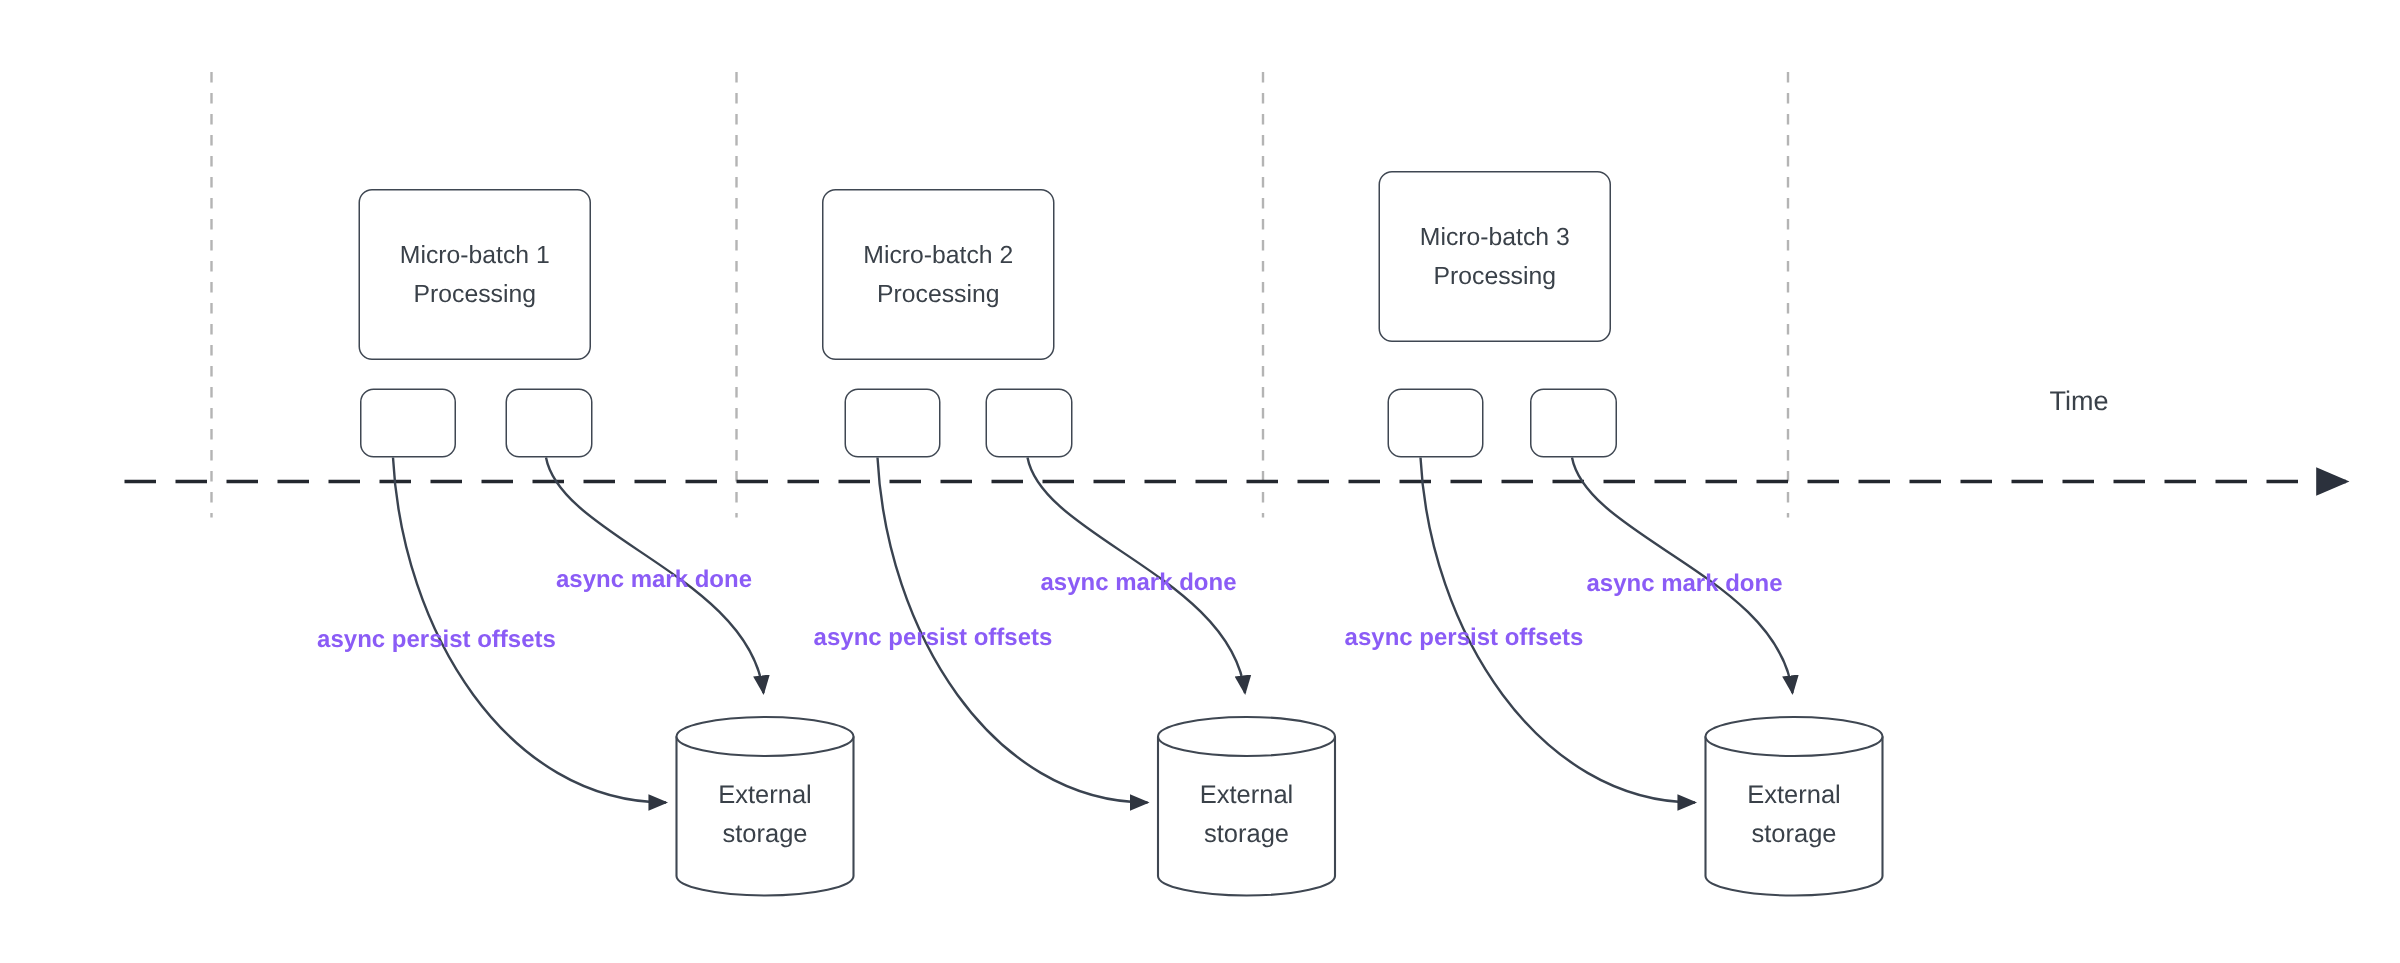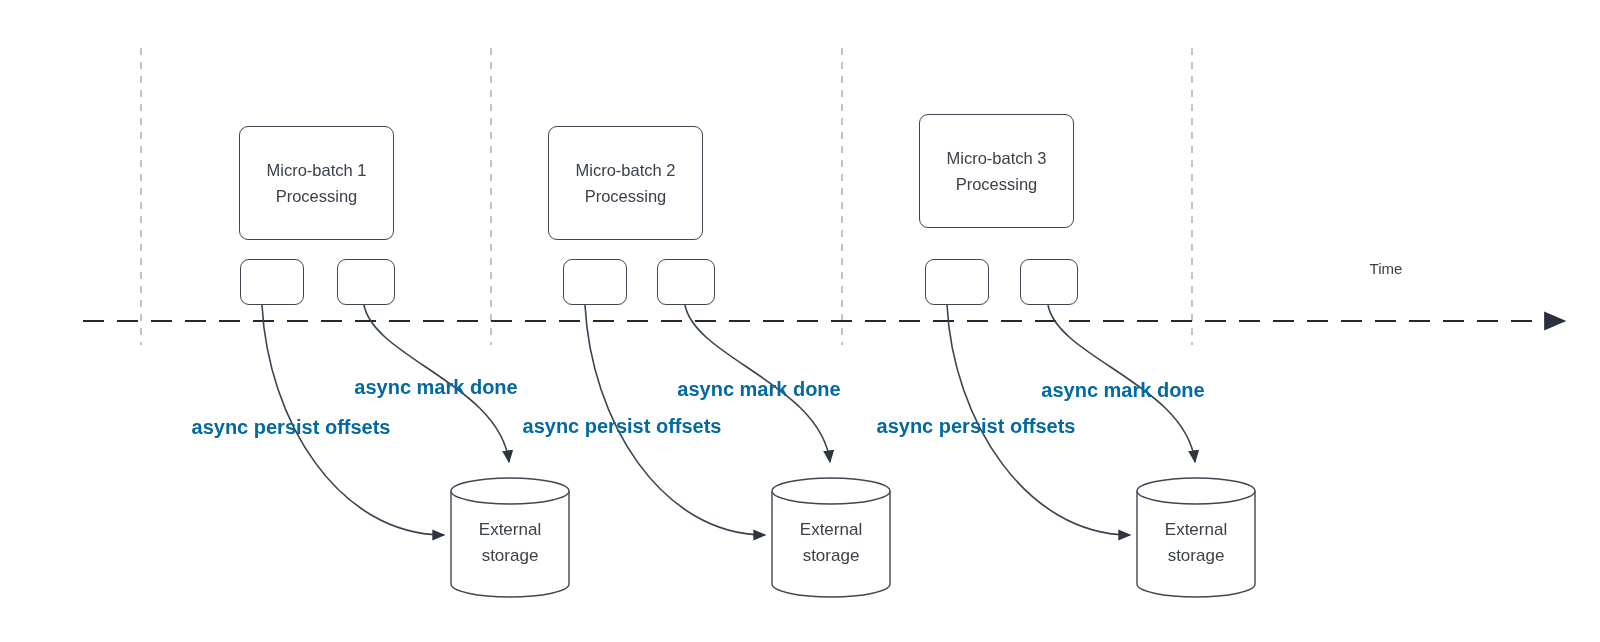--- a/index.html
+++ b/index.html
@@ -35,41 +35,41 @@
     top: 259px;
     height: 46px;
     border: 1px solid #3f4752;
     border-radius: 9px;
     background: #ffffff;
     box-sizing: border-box;
   }
   .flow-label {
     position: absolute;
     transform: translate(-50%, -50%);
-    font-size: 20px;
+    font-size: 16px;
     font-weight: bold;
-    color: #0369a1;
+    color: #8b5cf6;
     white-space: nowrap;
   }
   .cyl-label {
     position: absolute;
     width: 118px;
     top: 517px;
     text-align: center;
     font-size: 17px;
     line-height: 26px;
     color: #3a4149;
     white-space: pre-line;
   }
   .time-label {
     position: absolute;
     transform: translate(-50%, -50%);
     left: 1386px;
     top: 268px;
-    font-size: 15px;
+    font-size: 18px;
     color: #3a4149;
     white-space: nowrap;
   }
 </style>
 </head>
 <body>
 
 <div class="stage">
 
   <svg class="layer" width="1600" height="642" viewBox="0 0 1600 642">

